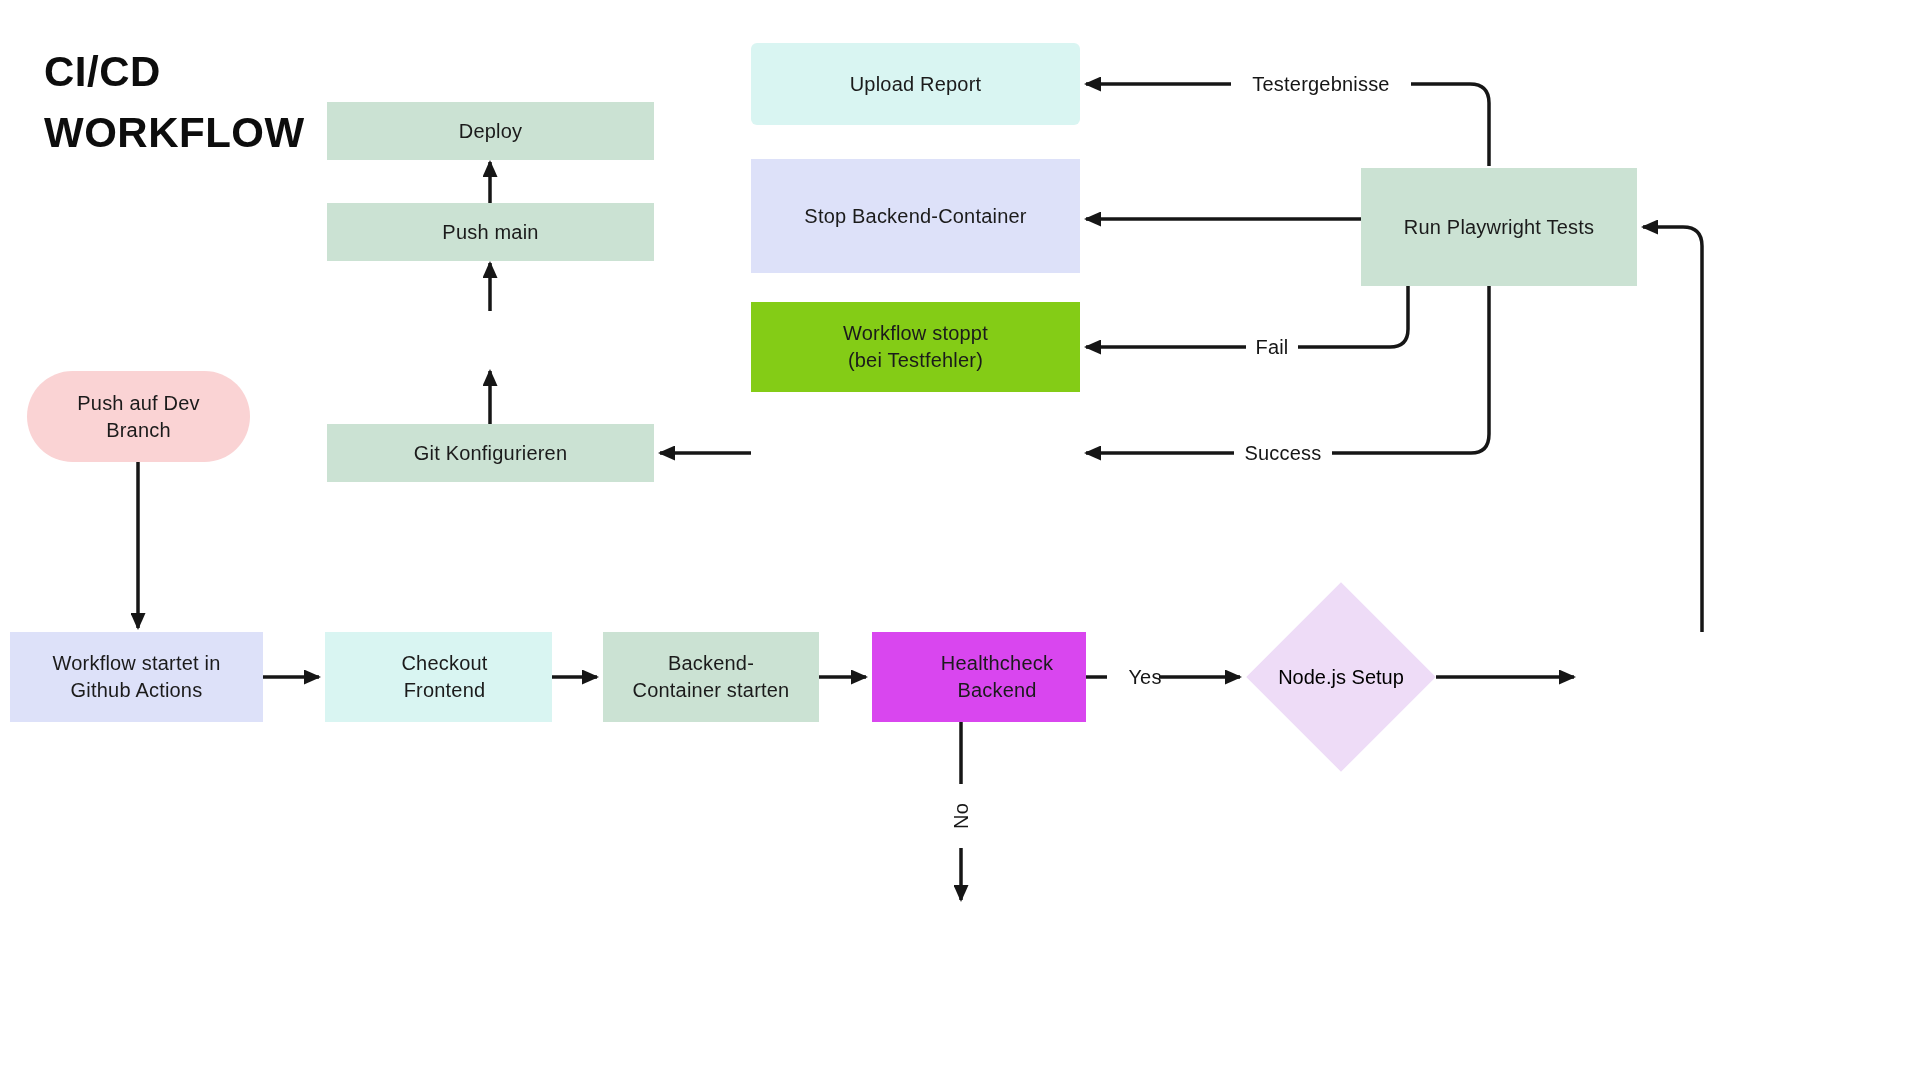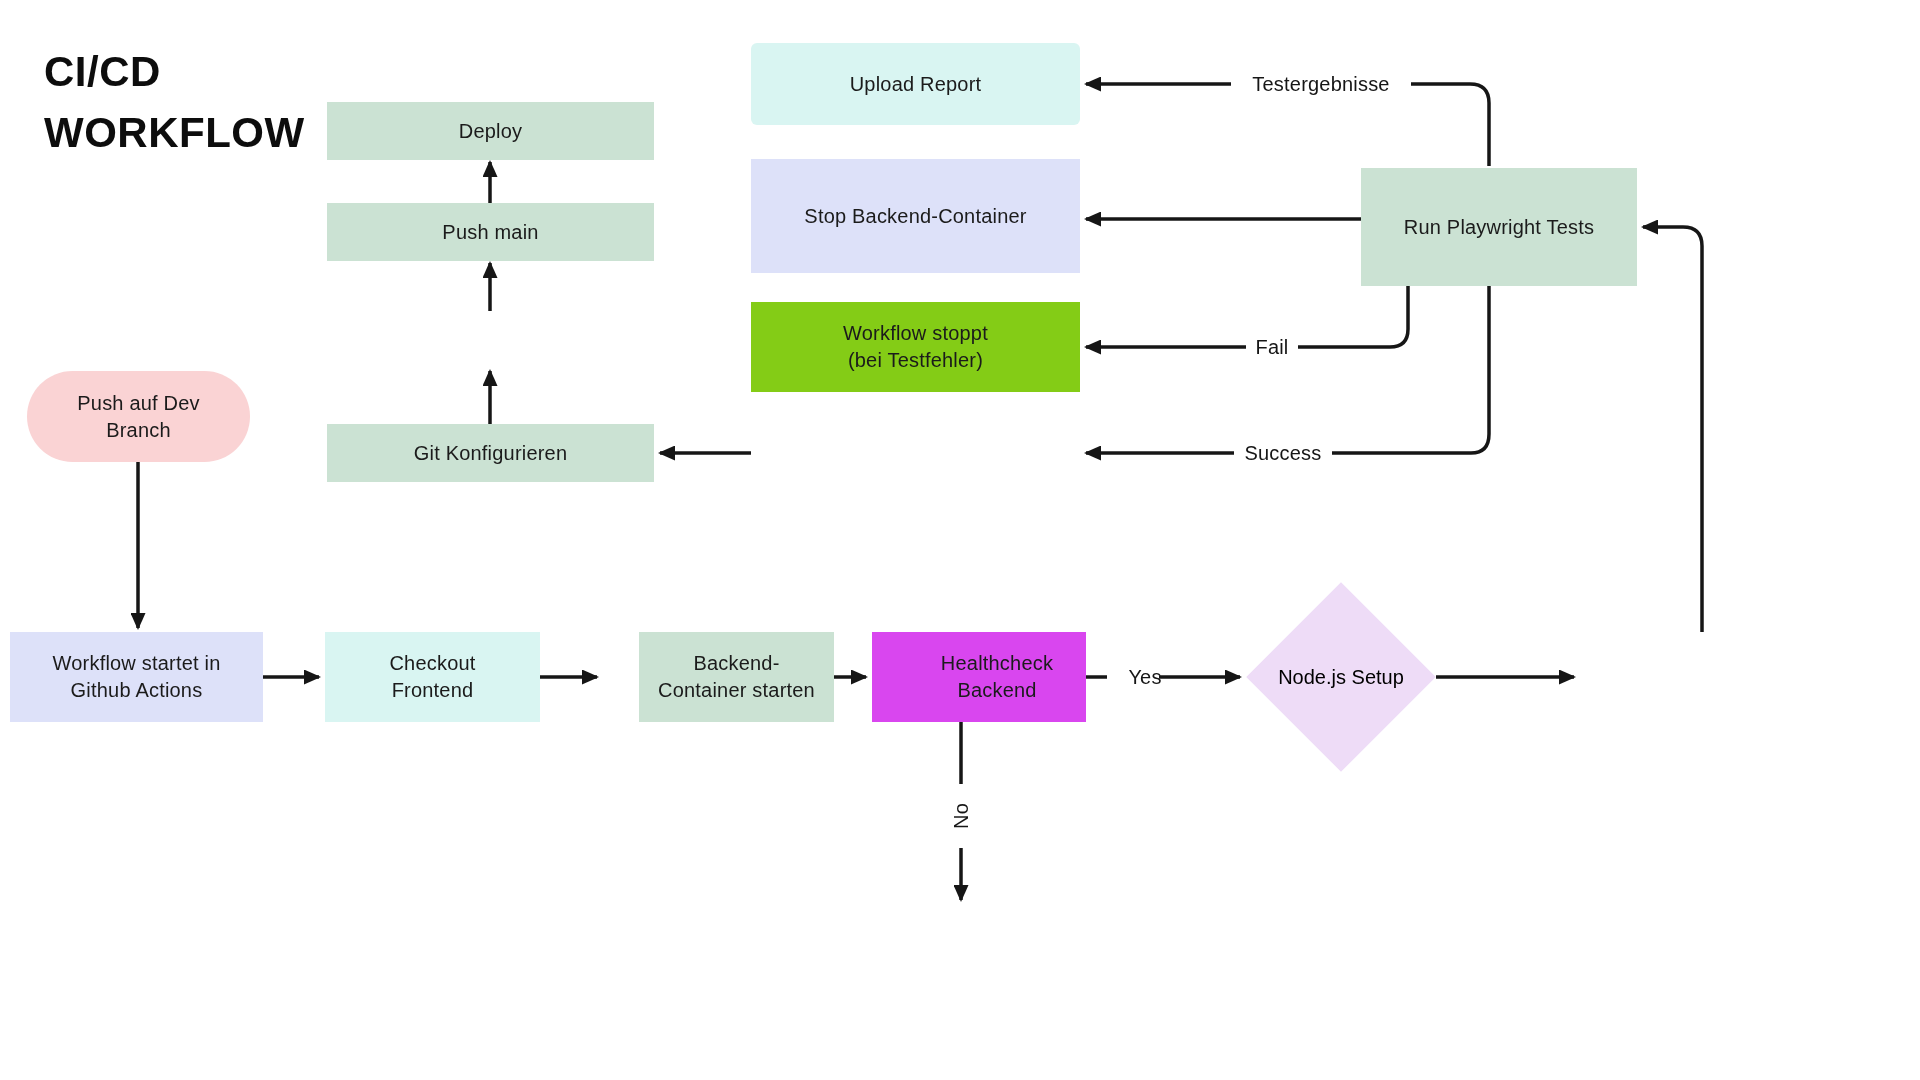--- a/index.html
+++ b/index.html
@@ -76,23 +76,23 @@
   <div class="node" style="left: 751px; top: 302px; width: 329px; height: 90px; background: #84cc16;">Workflow stoppt
 (bei Testfehler)</div>
 
   <div class="node" style="left: 1361px; top: 168px; width: 276px; height: 118px; background: rgb(203, 226, 211);">Run Playwright Tests</div>
 
   <div class="node pill" style="left: 27px; top: 371px; width: 223px; height: 91px; background: rgb(250, 211, 212);">Push auf Dev
 Branch</div>
 
   <div class="node" style="left: 10px; top: 632px; width: 253px; height: 90px; background: rgb(221, 225, 249);">Workflow startet in
 Github Actions</div>
-  <div class="node" style="left: 325px; top: 632px; width: 215px; height: 90px; background: rgb(217, 245, 242);">Checkout
+  <div class="node" style="left: 325px; top: 632px; width: 215px; height: 90px; background: rgb(217, 245, 242); padding-left: 12px;">Checkout
 Frontend</div>
-  <div class="node" style="left: 603px; top: 632px; width: 195px; height: 90px; background: rgb(203, 226, 211); margin-left: 36px;">Backend-
+  <div class="node" style="left: 603px; top: 632px; width: 216px; height: 90px; background: rgb(203, 226, 211);">Backend-
 Container starten</div>
   <div class="node" style="left: 872px; top: 632px; width: 178px; height: 90px; background: #d946ef; padding-left: 36px;">Healthcheck
 Backend</div>
   <div class="diamond" style="left: 1274px; top: 610px; background: rgb(238, 220, 247);"></div>
   <div class="diamond-label" style="left:1246px;top:655px;width:190px;height:44px;">Node.js Setup</div>
 
 
   <span class="edge-label" style="left:1321px;top:84px;">Testergebnisse</span>
   <span class="edge-label" style="left:1272px;top:347px;">Fail</span>
   <span class="edge-label" style="left:1283px;top:453px;">Success</span>

